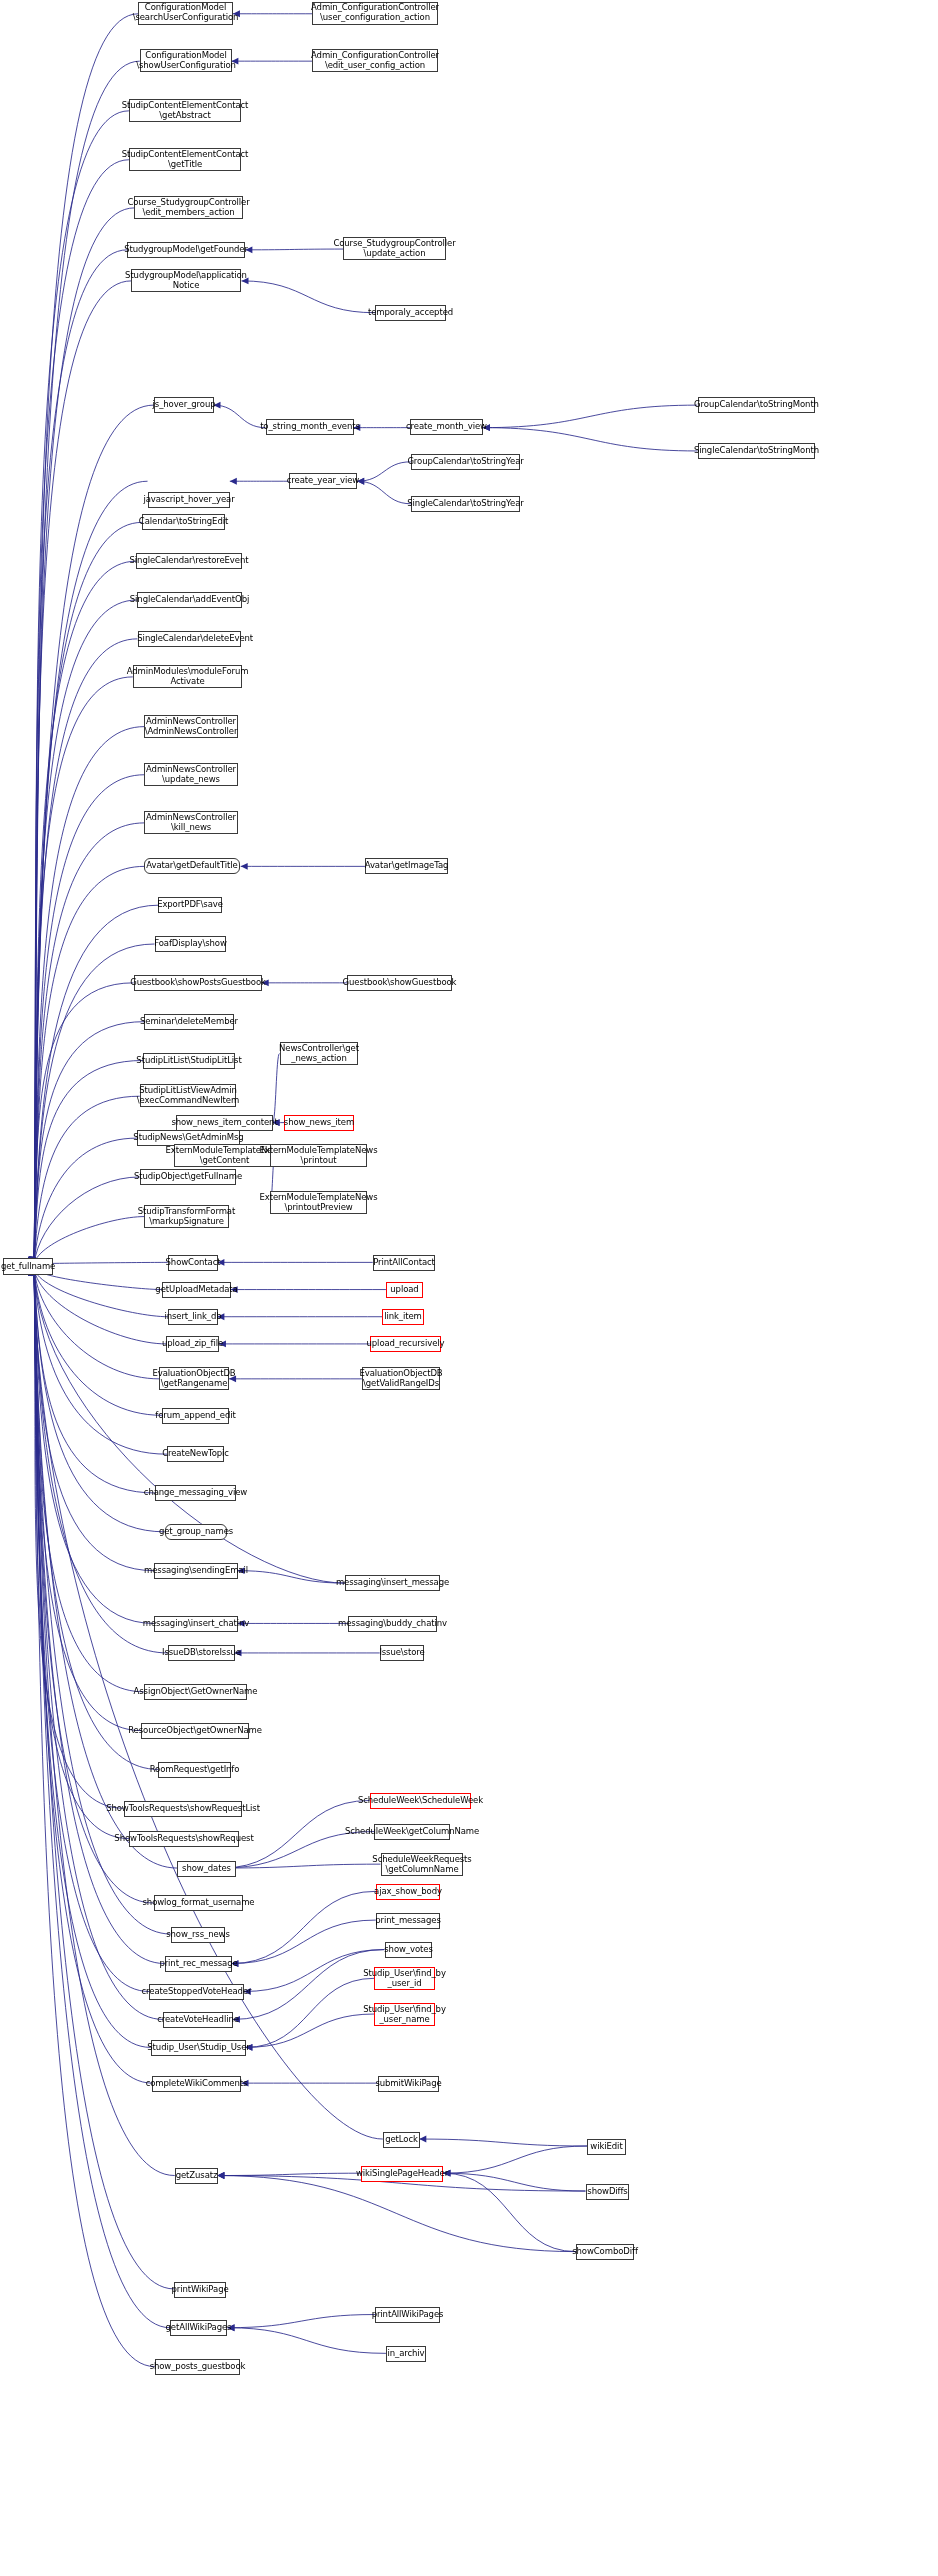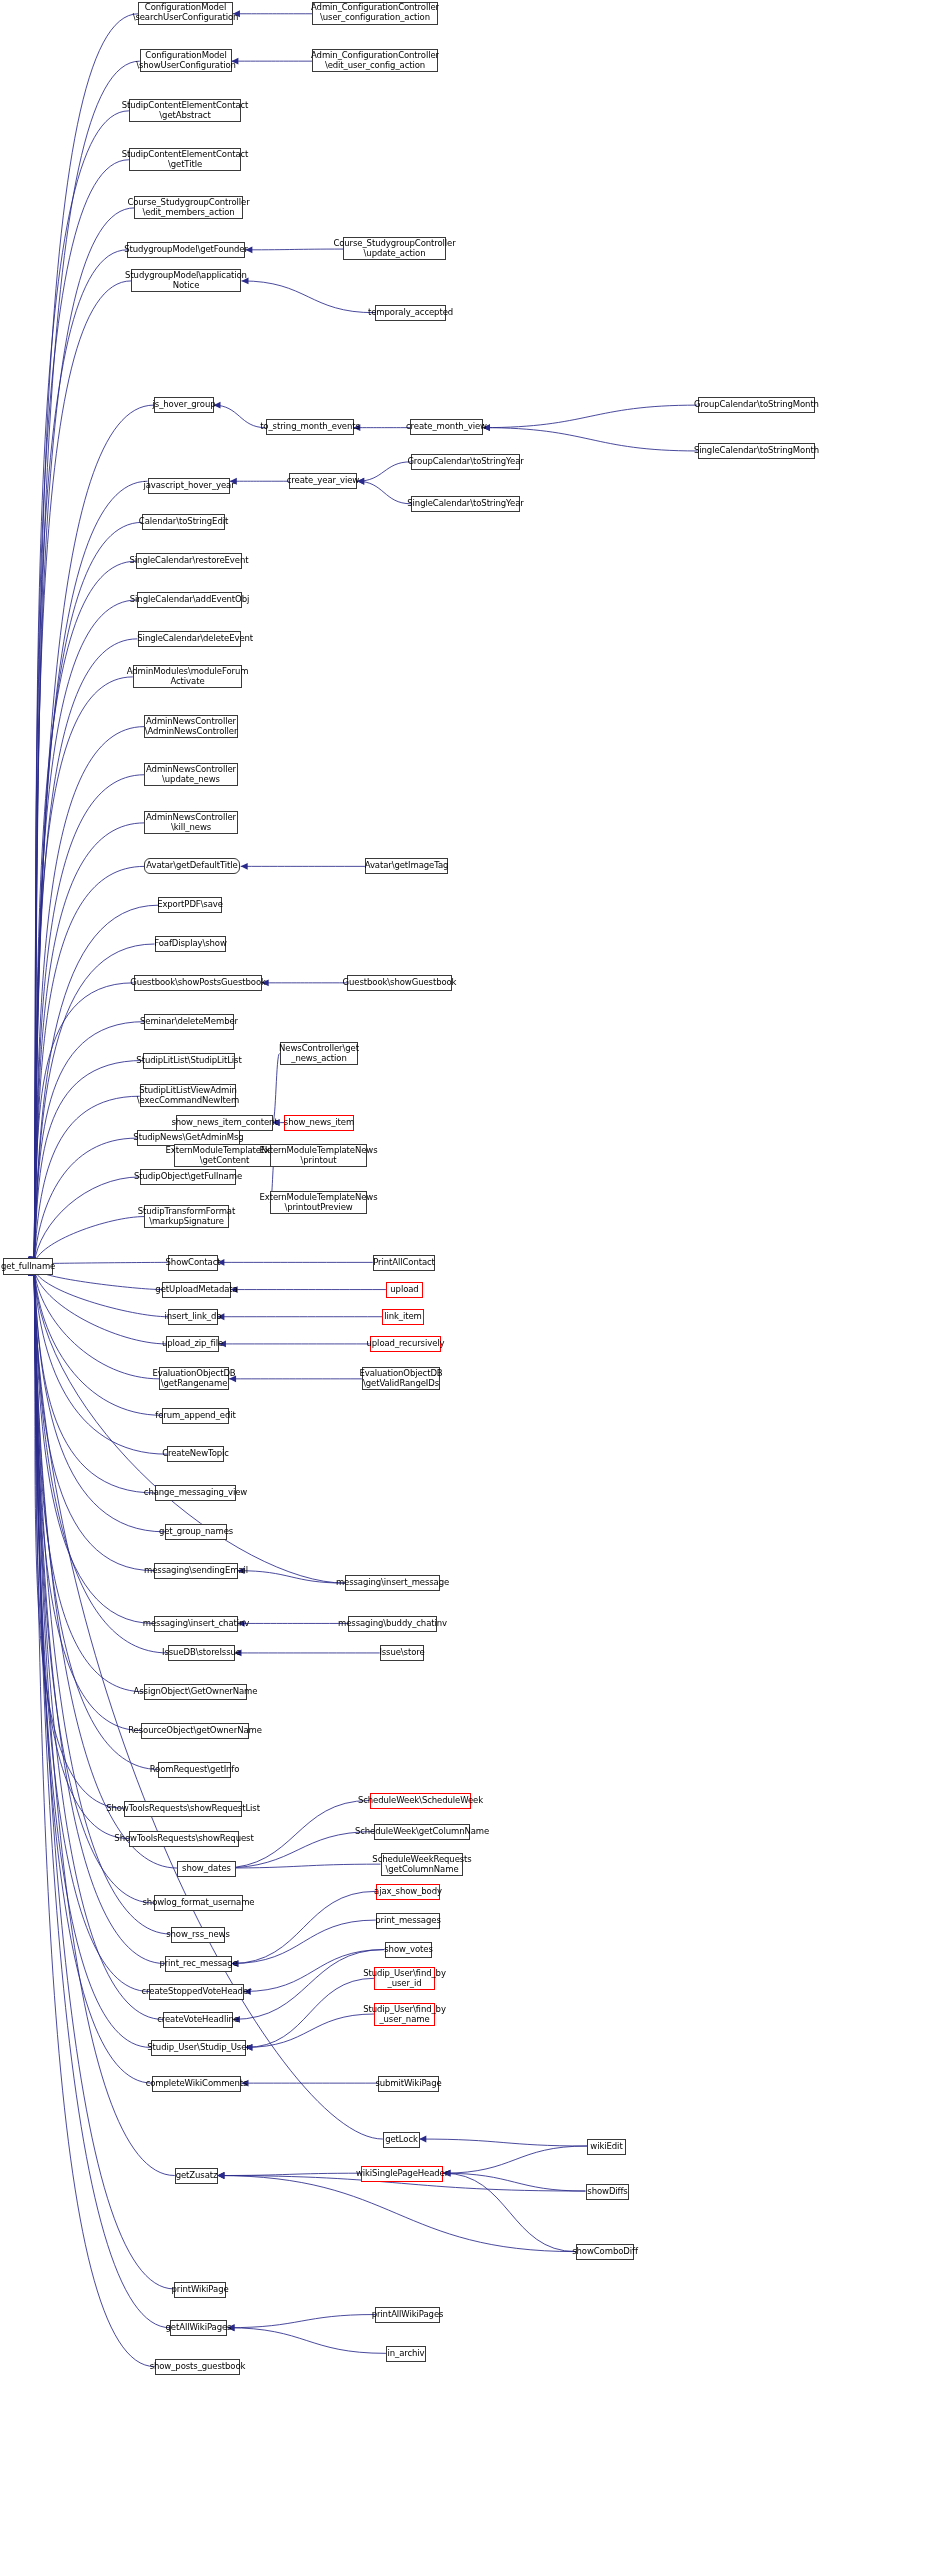--- a/index.html
+++ b/index.html
@@ -280,21 +280,21 @@
       <div class="node" style="left: 343px; top: 237px; width: 103px; height: 23px;">Course_StudygroupController
 \update_action</div>
       <div class="node" style="left: 131px; top: 269px; width: 110px; height: 23px;">StudygroupModel\application
 Notice</div>
       <div class="node" style="left: 375px; top: 305px; width: 71px; height: 15.5px;">temporaly_accepted</div>
       <div class="node" style="left: 154px; top: 397px; width: 60px; height: 15.5px;">js_hover_group</div>
       <div class="node" style="left: 266px; top: 419px; width: 88px; height: 15.5px;">to_string_month_events</div>
       <div class="node" style="left: 410px; top: 419px; width: 73px; height: 15.5px;">create_month_view</div>
       <div class="node" style="left: 698px; top: 397px; width: 117px; height: 15.5px;">GroupCalendar\toStringMonth</div>
       <div class="node" style="left: 698px; top: 443px; width: 117px; height: 15.5px;">SingleCalendar\toStringMonth</div>
-      <div class="node" style="left: 148px; top: 478px; width: 82px; height: 15.5px;">javascript_hover_year</div>
+      <div class="node" style="left: 148px; top: 492px; width: 82px; height: 15.5px;">javascript_hover_year</div>
       <div class="node" style="left: 289px; top: 473px; width: 68px; height: 15.5px;">create_year_view</div>
       <div class="node" style="left: 411px; top: 454px; width: 109px; height: 15.5px;">GroupCalendar\toStringYear</div>
       <div class="node" style="left: 411px; top: 496px; width: 109px; height: 15.5px;">SingleCalendar\toStringYear</div>
       <div class="node" style="left: 142px; top: 514px; width: 83px; height: 15.5px; text-align: right;">Calendar\toStringEdit</div>
       <div class="node" style="left: 136px; top: 553px; width: 106px; height: 15.5px;">SingleCalendar\restoreEvent</div>
       <div class="node" style="left: 137px; top: 592px; width: 105px; height: 15.5px;">SingleCalendar\addEventObj</div>
       <div class="node" style="left: 138px; top: 631px; width: 103px; height: 15.5px; padding-left: 13px;">SingleCalendar\deleteEvent</div>
       <div class="node" style="left: 133px; top: 665px; width: 109px; height: 23px;">AdminModules\moduleForum
 Activate</div>
       <div class="node" style="left: 144px; top: 715px; width: 94px; height: 23px;">AdminNewsController
@@ -335,34 +335,34 @@
       <div class="node red" style="left: 382px; top: 1309px; width: 42px; height: 15.5px;">link_item</div>
       <div class="node" style="left: 166px; top: 1336px; width: 53px; height: 15.5px;">upload_zip_file</div>
       <div class="node red" style="left: 370px; top: 1336px; width: 71px; height: 15.5px;">upload_recursively</div>
       <div class="node" style="left: 159px; top: 1367px; width: 70px; height: 23px;">EvaluationObjectDB
 \getRangename</div>
       <div class="node" style="left: 362px; top: 1367px; width: 78px; height: 23px;">EvaluationObjectDB
 \getValidRangeIDs</div>
       <div class="node" style="left: 162px; top: 1408px; width: 67px; height: 15.5px;">forum_append_edit</div>
       <div class="node" style="left: 167px; top: 1446px; width: 57px; height: 15.5px;">CreateNewTopic</div>
       <div class="node" style="left: 155px; top: 1485px; width: 81px; height: 15.5px;">change_messaging_view</div>
-      <div class="node" style="left: 165px; top: 1524px; width: 62px; height: 15.5px;">get_group_names</div>
+      <div class="node" style="left: 165px; top: 1524px; width: 62px; height: 15.5px; border-radius: 6px;">get_group_names</div>
       <div class="node" style="left: 154px; top: 1563px; width: 84px; height: 15.5px;">messaging\sendingEmail</div>
       <div class="node" style="left: 345px; top: 1575px; width: 95px; height: 15.5px;">messaging\insert_message</div>
       <div class="node" style="left: 154px; top: 1616px; width: 84px; height: 15.5px;">messaging\insert_chatinv</div>
       <div class="node" style="left: 348px; top: 1616px; width: 89px; height: 15.5px;">messaging\buddy_chatinv</div>
       <div class="node" style="left: 168px; top: 1645px; width: 67px; height: 15.5px;">IssueDB\storeIssue</div>
       <div class="node" style="left: 380px; top: 1645px; width: 44px; height: 15.5px;">Issue\store</div>
       <div class="node" style="left: 144px; top: 1684px; width: 103px; height: 15.5px;">AssignObject\GetOwnerName</div>
       <div class="node" style="left: 141px; top: 1723px; width: 108px; height: 15.5px;">ResourceObject\getOwnerName</div>
       <div class="node" style="left: 158px; top: 1762px; width: 73px; height: 15.5px;">RoomRequest\getInfo</div>
       <div class="node" style="left: 124px; top: 1801px; width: 118px; height: 15.5px;">ShowToolsRequests\showRequestList</div>
       <div class="node red" style="left: 370px; top: 1793px; width: 101px; height: 15.5px;">ScheduleWeek\ScheduleWeek</div>
       <div class="node" style="left: 129px; top: 1831px; width: 110px; height: 15.5px;">ShowToolsRequests\showRequest</div>
-      <div class="node" style="left: 374px; top: 1824px; width: 96px; height: 15.5px;">ScheduleWeek\getColumnName</div>
+      <div class="node" style="left: 374px; top: 1824px; width: 76px; height: 15.5px;">ScheduleWeek\getColumnName</div>
       <div class="node" style="left: 177px; top: 1861px; width: 59px; height: 15.5px;">show_dates</div>
       <div class="node" style="left: 381px; top: 1853px; width: 82px; height: 23px;">ScheduleWeekRequests
 \getColumnName</div>
       <div class="node" style="left: 154px; top: 1895px; width: 89px; height: 15.5px;">showlog_format_username</div>
       <div class="node red" style="left: 376px; top: 1884px; width: 64px; height: 15.5px;">ajax_show_body</div>
       <div class="node" style="left: 171px; top: 1927px; width: 54px; height: 15.5px;">show_rss_news</div>
       <div class="node" style="left: 376px; top: 1913px; width: 64px; height: 15.5px;">print_messages</div>
       <div class="node" style="left: 165px; top: 1956px; width: 67px; height: 15.5px;">print_rec_message</div>
       <div class="node" style="left: 385px; top: 1942px; width: 47px; height: 15.5px;">show_votes</div>
       <div class="node" style="left: 149px; top: 1984px; width: 95px; height: 15.5px;">createStoppedVoteHeader</div>

